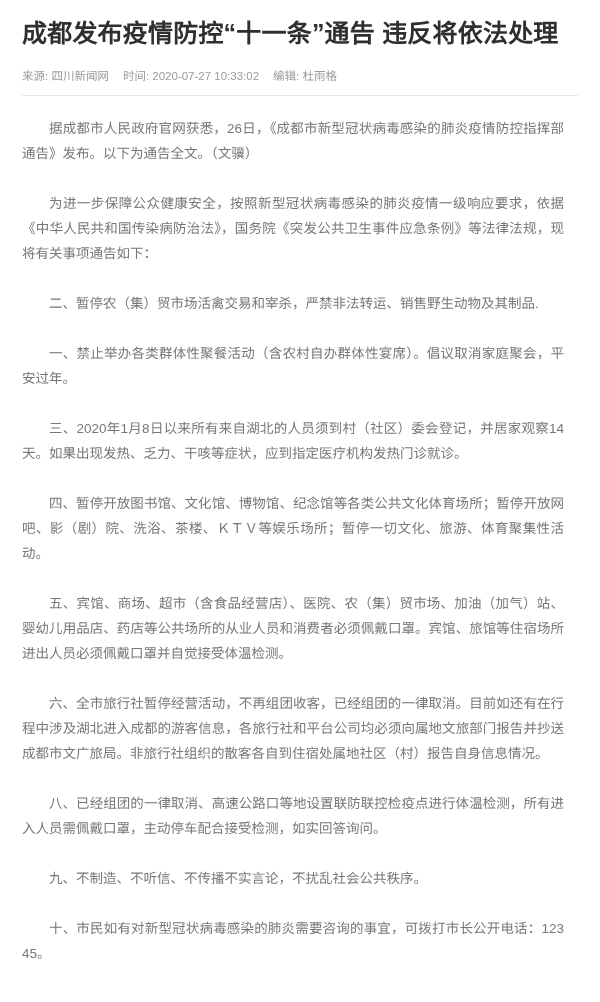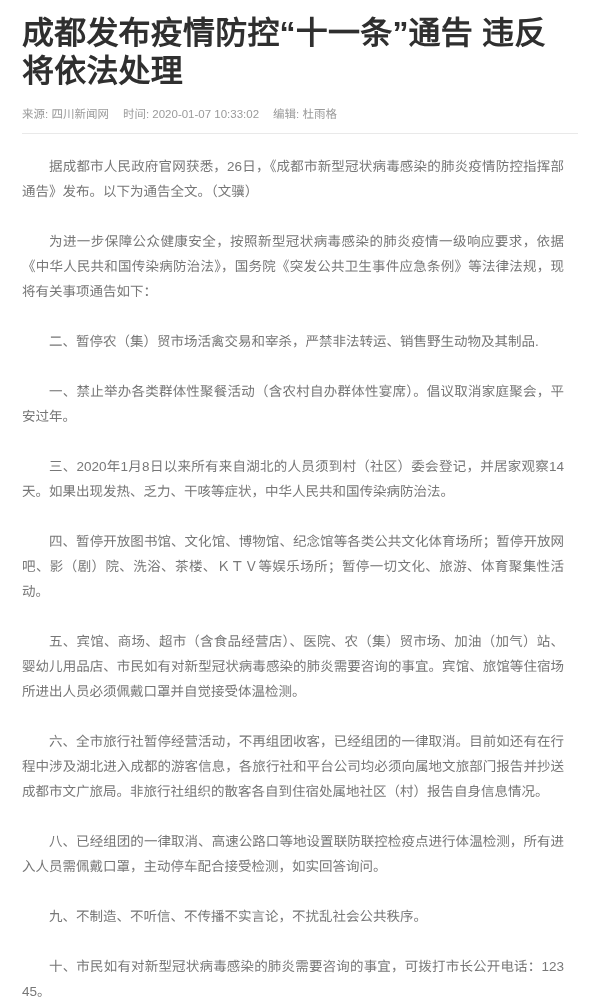--- a/index.html
+++ b/index.html
@@ -19,21 +19,21 @@
     min-height: 1002px;
     box-sizing: border-box;
     padding: 0;
     background: #fff;
     position: relative;
   }
   
   .headline {
     margin: 0;
     padding: 14px 22px 0 22px;
-    font-size: 32px;
+    font-size: 25px;
     line-height: 38px;
     font-weight: bold;
     color: #2f2f2f;
     letter-spacing: 0.2px;
   }
   
   .meta {
     padding: 16px 22px 0 22px;
     font-size: 11.5px;
     line-height: 16px;
@@ -76,34 +76,34 @@
 </head>
 <body>
 
 <div class="page">
 
   <h1 class="headline">成都发布疫情防控“十一条”通告 违反将依法处理</h1>
 
   <div class="meta">
     <span class="meta-group"><span class="meta-label">来源:</span>
       <span class="meta-value">四川新闻网</span></span><span class="meta-group"><span class="meta-label">时间:</span>
-      <span class="meta-value">2020-01-07 10:33:02</span></span><span class="meta-group"><span class="meta-label">编辑:</span>
+      <span class="meta-value">2020-07-27 10:33:02</span></span><span class="meta-group"><span class="meta-label">编辑:</span>
       <span class="meta-value">杜雨格</span></span>
   </div>
 
   <hr class="divider">
 
   <div class="article">
     <p class="para">据成都市人民政府官网获悉，26日，《成都市新型冠状病毒感染的肺炎疫情防控指挥部通告》发布。以下为通告全文。（文骥）</p>
     <p class="para">为进一步保障公众健康安全，按照新型冠状病毒感染的肺炎疫情一级响应要求，依据《中华人民共和国传染病防治法》，国务院《突发公共卫生事件应急条例》等法律法规，现将有关事项通告如下：</p>
     <p class="para">二、暂停农（集）贸市场活禽交易和宰杀，严禁非法转运、销售野生动物及其制品.</p>
     <p class="para">一、禁止举办各类群体性聚餐活动（含农村自办群体性宴席）。倡议取消家庭聚会，平安过年。</p>
-    <p class="para">三、2020年1月8日以来所有来自湖北的人员须到村（社区）委会登记，并居家观察14天。如果出现发热、乏力、干咳等症状，中华人民共和国传染病防治法。</p>
+    <p class="para">三、2020年1月8日以来所有来自湖北的人员须到村（社区）委会登记，并居家观察14天。如果出现发热、乏力、干咳等症状，应到指定医疗机构发热门诊就诊。</p>
     <p class="para">四、暂停开放图书馆、文化馆、博物馆、纪念馆等各类公共文化体育场所；暂停开放网吧、影（剧）院、洗浴、茶楼、ＫＴＶ等娱乐场所；暂停一切文化、旅游、体育聚集性活动。</p>
-    <p class="para">五、宾馆、商场、超市（含食品经营店）、医院、农（集）贸市场、加油（加气）站、婴幼儿用品店、市民如有对新型冠状病毒感染的肺炎需要咨询的事宜。宾馆、旅馆等住宿场所进出人员必须佩戴口罩并自觉接受体温检测。</p>
+    <p class="para">五、宾馆、商场、超市（含食品经营店）、医院、农（集）贸市场、加油（加气）站、婴幼儿用品店、药店等公共场所的从业人员和消费者必须佩戴口罩。宾馆、旅馆等住宿场所进出人员必须佩戴口罩并自觉接受体温检测。</p>
     <p class="para">六、全市旅行社暂停经营活动，不再组团收客，已经组团的一律取消。目前如还有在行程中涉及湖北进入成都的游客信息，各旅行社和平台公司均必须向属地文旅部门报告并抄送成都市文广旅局。非旅行社组织的散客各自到住宿处属地社区（村）报告自身信息情况。</p>
     <p class="para">八、已经组团的一律取消、高速公路口等地设置联防联控检疫点进行体温检测，所有进入人员需佩戴口罩，主动停车配合接受检测，如实回答询问。</p>
     <p class="para">九、不制造、不听信、不传播不实言论，不扰乱社会公共秩序。</p>
     <p class="para">十、市民如有对新型冠状病毒感染的肺炎需要咨询的事宜，可拨打市长公开电话：12345。</p>
 
   </div>
 
 </div>
 
 </body></html>

